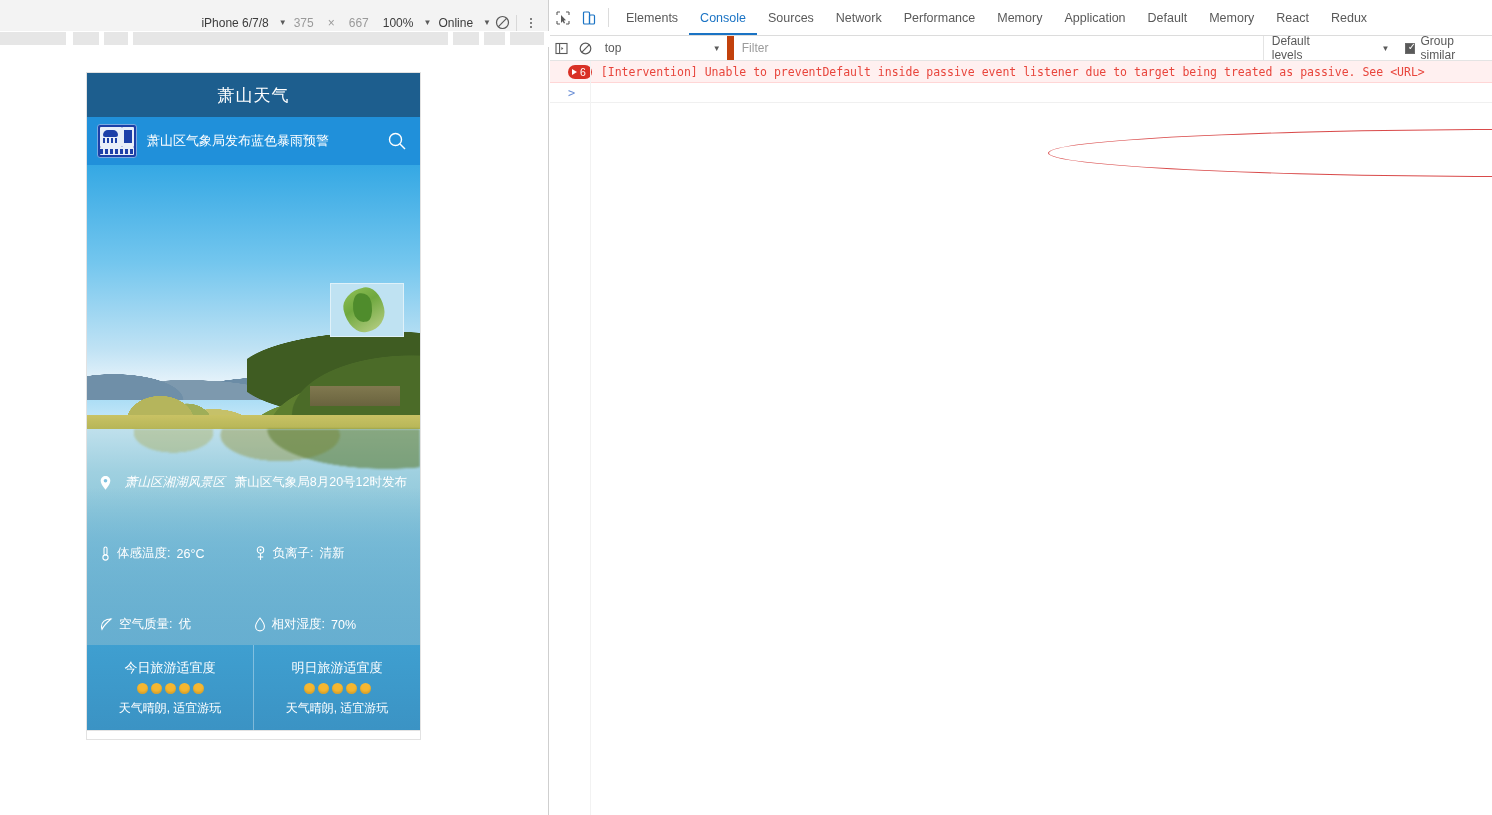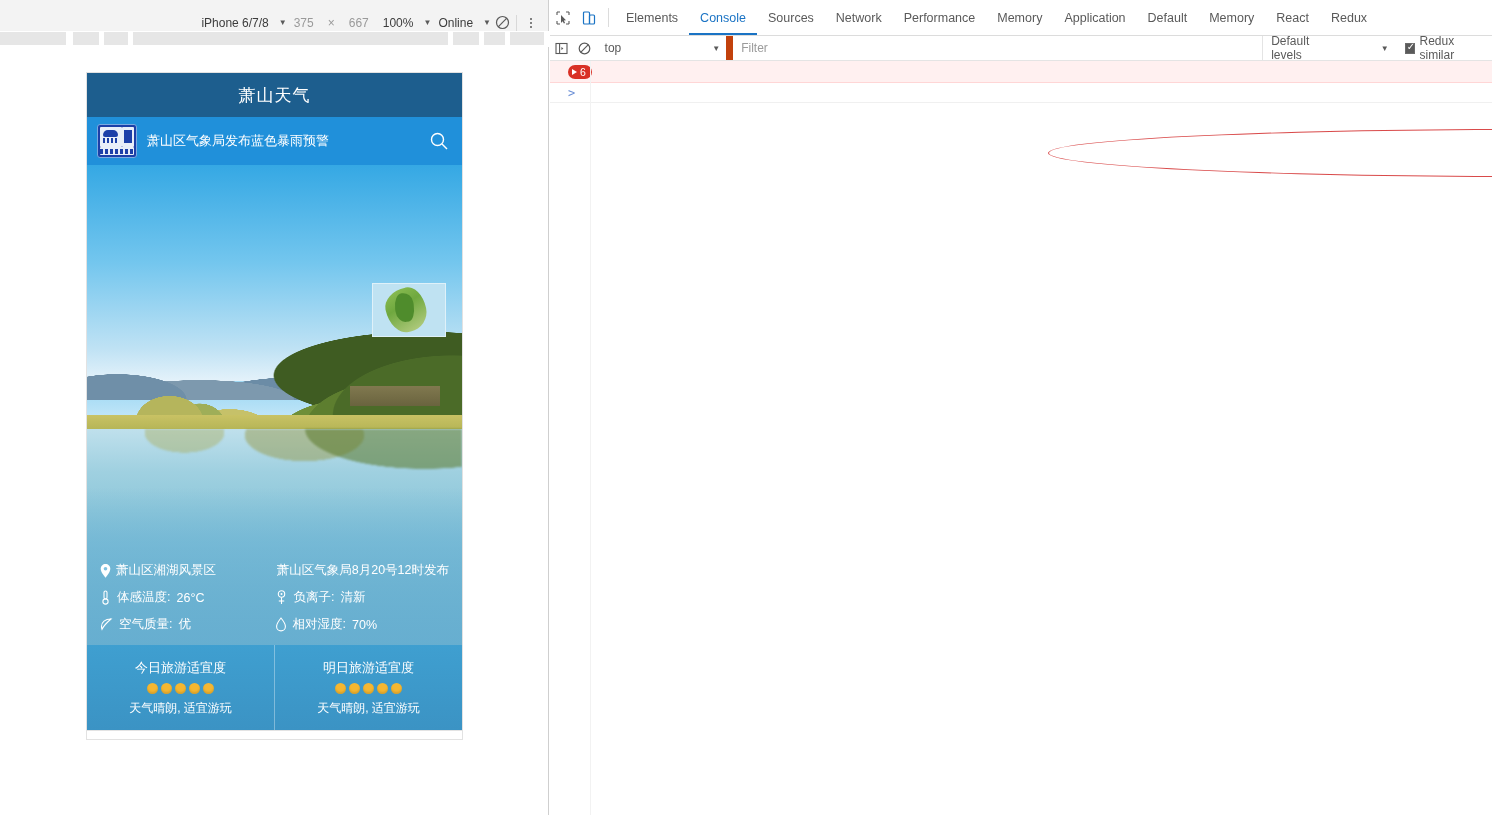--- a/index.html
+++ b/index.html
@@ -36,21 +36,21 @@
   
   #ruler-strip {
     position: absolute; top: 31px; left: 0; width: 549px; height: 16px;
     background: #ffffff;
     display: flex; align-items: stretch;
   }
   #ruler-strip .seg { background: #e6e6e6; height: 13px; margin-top: 1px; border-right: 2px solid #ffffff; }
 
   
   #phone {
-    position: absolute; left: 86px; top: 72px; width: 377px; height: 668px;
+    position: absolute; left: 86px; top: 72px; width: 335px; height: 668px;
     background: #ffffff; overflow: hidden;
     border: 1px solid #e2e2e2;
   }
   #app-titlebar {
     height: 44px; background: #1d5e8e; color: #fff;
     display: flex; align-items: center; justify-content: center;
     font-size: 17px; letter-spacing: 1px;
   }
   #alert-bar {
     height: 48px; background: #2090da; position: relative;
@@ -116,31 +116,31 @@
      background: linear-gradient(160deg,#8fbf55 0%, #6fa83f 40%, #b9cf86 100%);
      border-radius: 60% 40% 50% 45% / 40% 55% 45% 60%; transform: rotate(-12deg); }
   #map-thumb .isle2 { position: absolute; left: 30%; top: 18%; width: 26%; height: 56%;
      background: #4f8c2c; border-radius: 50% 60% 40% 55% / 55% 40% 60% 45%; transform: rotate(-8deg); }
 
   
   #info {
     position: absolute; left: 0; right: 0; bottom: 0; padding: 0 13px 12px 13px; color: #ffffff;
   }
   #info-row1 { display: flex; align-items: center; justify-content: space-between; font-size: 12.5px; margin-bottom: 4px; }
-  #loc { display: flex; align-items: center; gap: 5px; }
+  #loc { display: flex; align-items: center; gap: 14px; font-style: italic; }
   #temp-row { display: flex; align-items: center; gap: 10px; }
   #temp { font-size: 44px; font-weight: 300; line-height: 1.05; letter-spacing: -1px; }
   #wind-wrap { display: flex; align-items: center; gap: 5px; font-size: 12px; padding-bottom: 4px; }
   #rain-badge {
     margin-left: auto; margin-bottom: 6px;
     background: rgba(80,110,130,.45); border: 1px solid rgba(255,255,255,.65);
     border-radius: 3px; padding: 3px 7px; font-size: 12px; white-space: nowrap;
   }
   #stats { display: grid; grid-template-columns: 1fr 1fr; row-gap: 10px; margin-top: 10px; font-size: 12.5px; }
-  .stat { display: flex; align-items: center; gap: 6px; }
+  .stat { display: flex; align-items: center; gap: 6px; margin-top: 44px; }
 
   
   #suit {
     display: flex; height: 85px; background: linear-gradient(#3f9fd0,#3b93c4); color: #ffffff;
   }
   .suit-col { flex: 1 1 0; display: flex; flex-direction: column; align-items: center; justify-content: center; gap: 6px; }
   .suit-col + .suit-col { border-left: 1px solid rgba(255,255,255,.35); }
   .suit-title { font-size: 13px; }
   .suit-stars { display: flex; gap: 3px; }
   .star { width: 11px; height: 11px; background: #f5b731; border-radius: 50%;
@@ -445,31 +445,32 @@
       </div>
       <div id="filter-input">
         <span>Filter</span>
       </div>
       <div id="levels">
         <span>Default levels</span>
         <span class="caret">▼</span>
       </div>
       <div id="groupsim">
         <span class="cb"></span>
-        <span>Redux similar</span>
+        <span>Group similar</span>
       </div>
     </div>
 
     <div id="console-body">
       <div id="console-sidebar-line"></div>
       <div id="msg-row">
         <span id="err-pill">
           <span class="tri"></span>
           <span>6</span>
         </span>
+        <span>[Intervention] Unable to preventDefault inside passive event listener due to target being treated as passive. See &lt;URL&gt;</span>
       </div>
       <div id="prompt-row">
         <span>&gt;</span>
       </div>
       <div id="annot-ellipse"></div>
     </div>
   </div>
 </div>
 
 </body></html>

